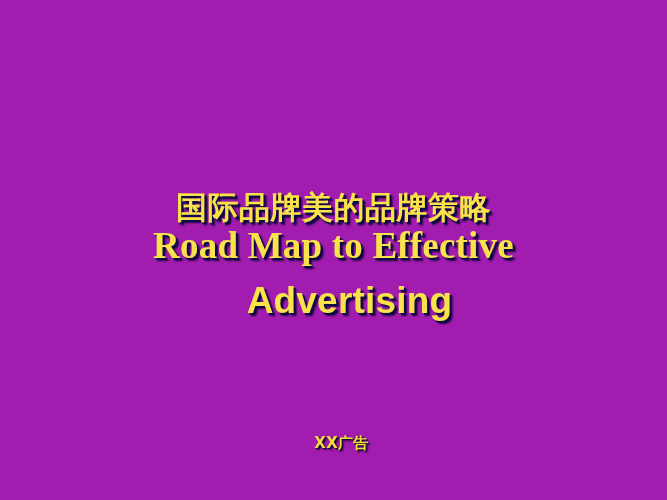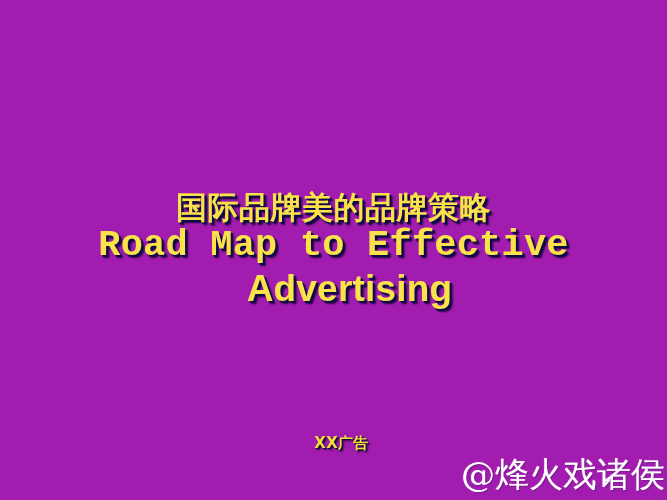--- a/index.html
+++ b/index.html
@@ -42,24 +42,24 @@
   }
 
   #title-line-cn {
     font-family: "DejaVu Sans", "Liberation Sans", sans-serif;
     font-size: 31px;
     letter-spacing: 0.5px;
     margin-bottom: 4px;
   }
 
   #title-line-en-1 {
-    font-family: Liberation Mono, monospace;
+    font-family: Liberation Serif, serif;
     font-size: 37px;
     letter-spacing: 0.2px;
-    margin-bottom: 6px;
+    margin-bottom: 18px;
   }
 
   #title-line-en-2 {
     font-family: "Liberation Sans", "DejaVu Sans", sans-serif;
     font-size: 37px;
     letter-spacing: 0.2px;
     padding-left: 32px;
   }
 
   
@@ -107,15 +107,14 @@
   <div id="title-block">
     <span class="title-line" id="title-line-cn">国际品牌美的品牌策略</span>
     <span class="title-line" id="title-line-en-1">Road Map to Effective</span>
     <span class="title-line" id="title-line-en-2">Advertising</span>
   </div>
 
   <div id="subtitle">
     <span id="subtitle-text">XX广告</span>
   </div>
 
-  <div id="watermark">@烽火戏诸侯</div>
 
 </div>
 
 </body></html>

